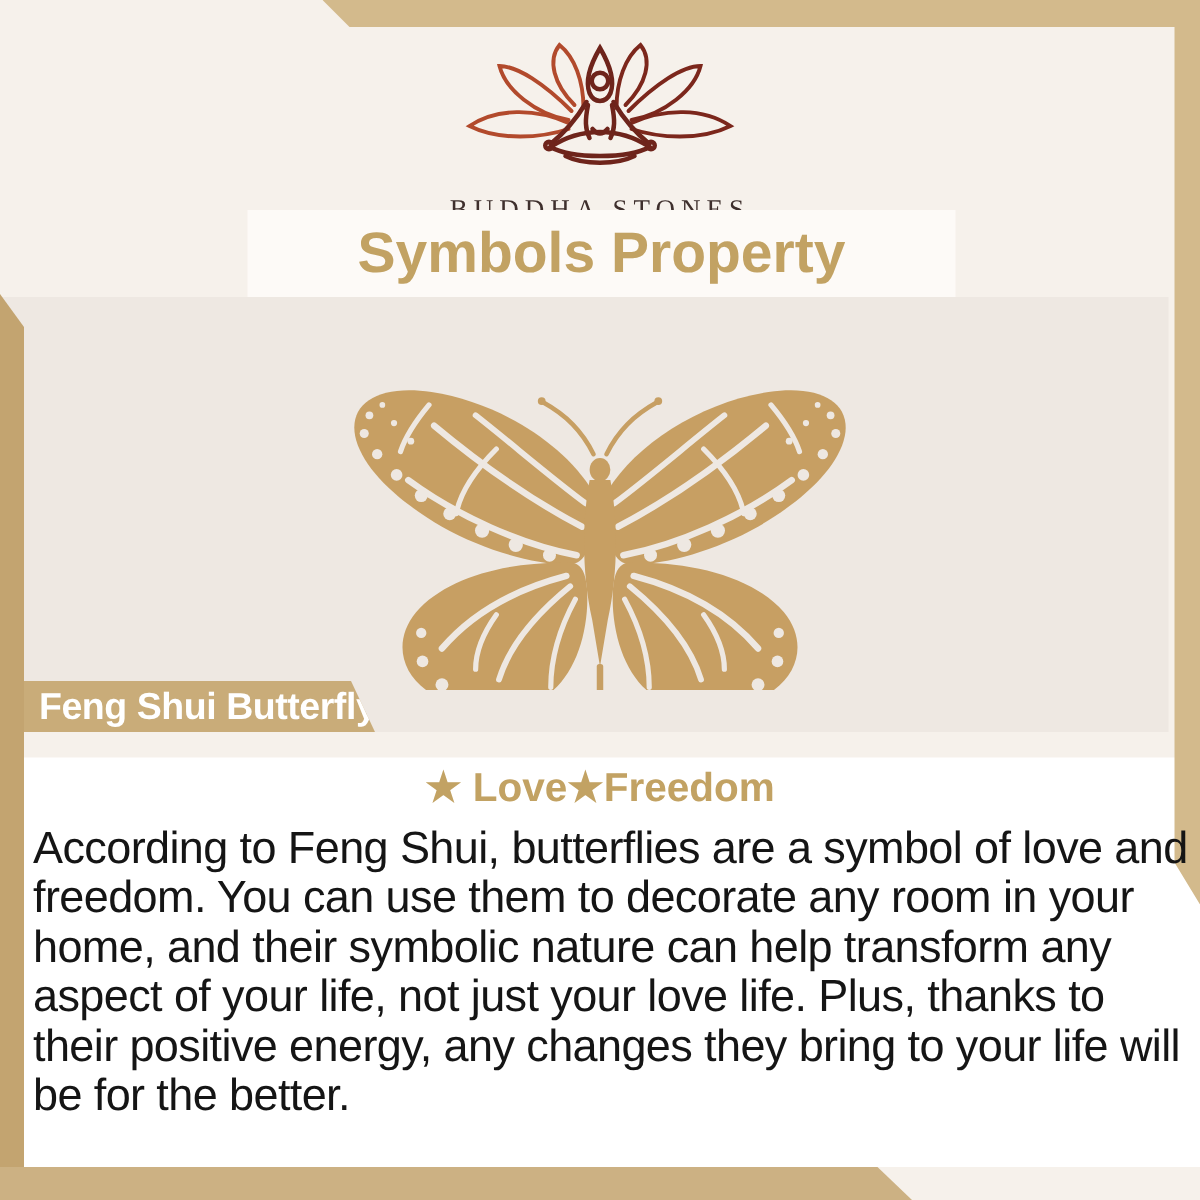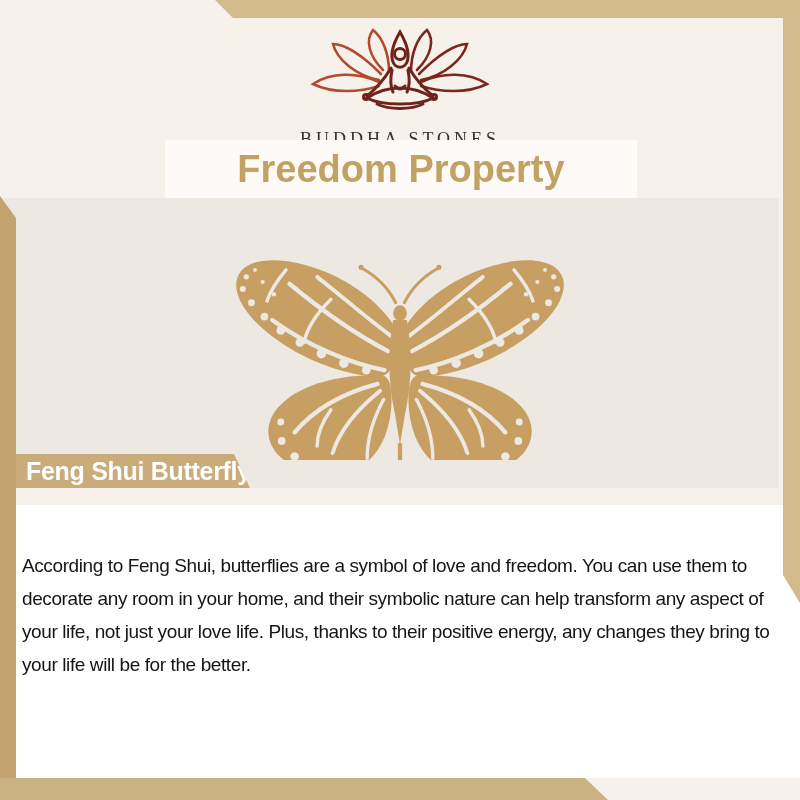--- a/index.html
+++ b/index.html
@@ -56,21 +56,21 @@
     padding-left:10px;font-size:25px;font-weight:bold;color:var(--banner_text,#ffffff);
     letter-spacing:-0.3px;
   }
   
   .heading{
     left:0;right:0;top:509px;text-align:center;
     font-size:27px;font-weight:bold;color:var(--gold_text,#c2a263);
   }
   .paragraph{
     left:22px;top:549px;width:772px;
-    font-size:19px;line-height:33px;color:var(--body_text,#151515);
+    font-size:30px;line-height:33px;color:var(--body_text,#151515);
     letter-spacing:-0.4px;
   }
   .logo-svg .petal-l{stroke:var(--logo_red,#b24a2c);}
   .logo-svg .petal-r{stroke:var(--logo_maroon,#7c271c);}
   .logo-svg .figure{stroke:var(--logo_figure,#6e241b);}
 </style>
 </head>
 <body>
 
 <div class="canvas">
@@ -104,21 +104,21 @@
         <path d="M72,84 C84,90 106,90 118,84"></path>
         <path d="M90,66 Q95,72 100,66"></path>
         <circle cx="61" cy="77" r="2.5"></circle>
         <circle cx="129" cy="77" r="2.5"></circle>
       </g>
     </svg>
   </div>
   <div class="abs brand-name">BUDDHA STONES</div>
 
   <div class="abs title-bar">
-    <span>Freedom Property</span>
+    <span>Symbols Property</span>
   </div>
 
   <div class="abs butterfly-wrap">
     <svg class="bfly" width="380" height="216" viewBox="0 0 440 250">
       <g id="bfly-right">
         <path class="g" d="M226,96 C248,60 298,28 350,20 C390,14 414,28 409,54 C404,78 378,103 342,124 C308,143 268,154 243,153 C230,152 224,138 226,96 Z"></path>
         <g class="cut" fill="none" stroke-linecap="round">
           <path d="M238,146 C280,138 330,116 368,88" stroke-width="5"></path>
           <path d="M234,124 C272,104 312,76 348,46" stroke-width="5"></path>
           <path d="M231,106 C258,86 288,60 316,38" stroke-width="4.5"></path>
@@ -161,15 +161,16 @@
       <ellipse class="g" cx="220" cy="80" rx="8" ry="9"></ellipse>
       <path class="g" d="M212,88 C206,120 206,160 214,196 C216,208 218,220 220,232 C222,220 224,208 226,196 C234,160 234,120 228,88 Z"></path>
       <rect class="g" x="217.5" y="230" width="5" height="22" rx="2"></rect>
     </svg>
   </div>
 
   <div class="abs banner">
     <span>Feng Shui Butterfly</span>
   </div>
 
+  <div class="abs heading">★ Love★Freedom</div>
   <div class="abs paragraph">According to Feng Shui, butterflies are a symbol of love and freedom. You can use them to decorate any room in your home, and their symbolic nature can help transform any aspect of your life, not just your love life. Plus, thanks to their positive energy, any changes they bring to your life will be for the better.</div>
 
 </div>
 
 </body></html>

